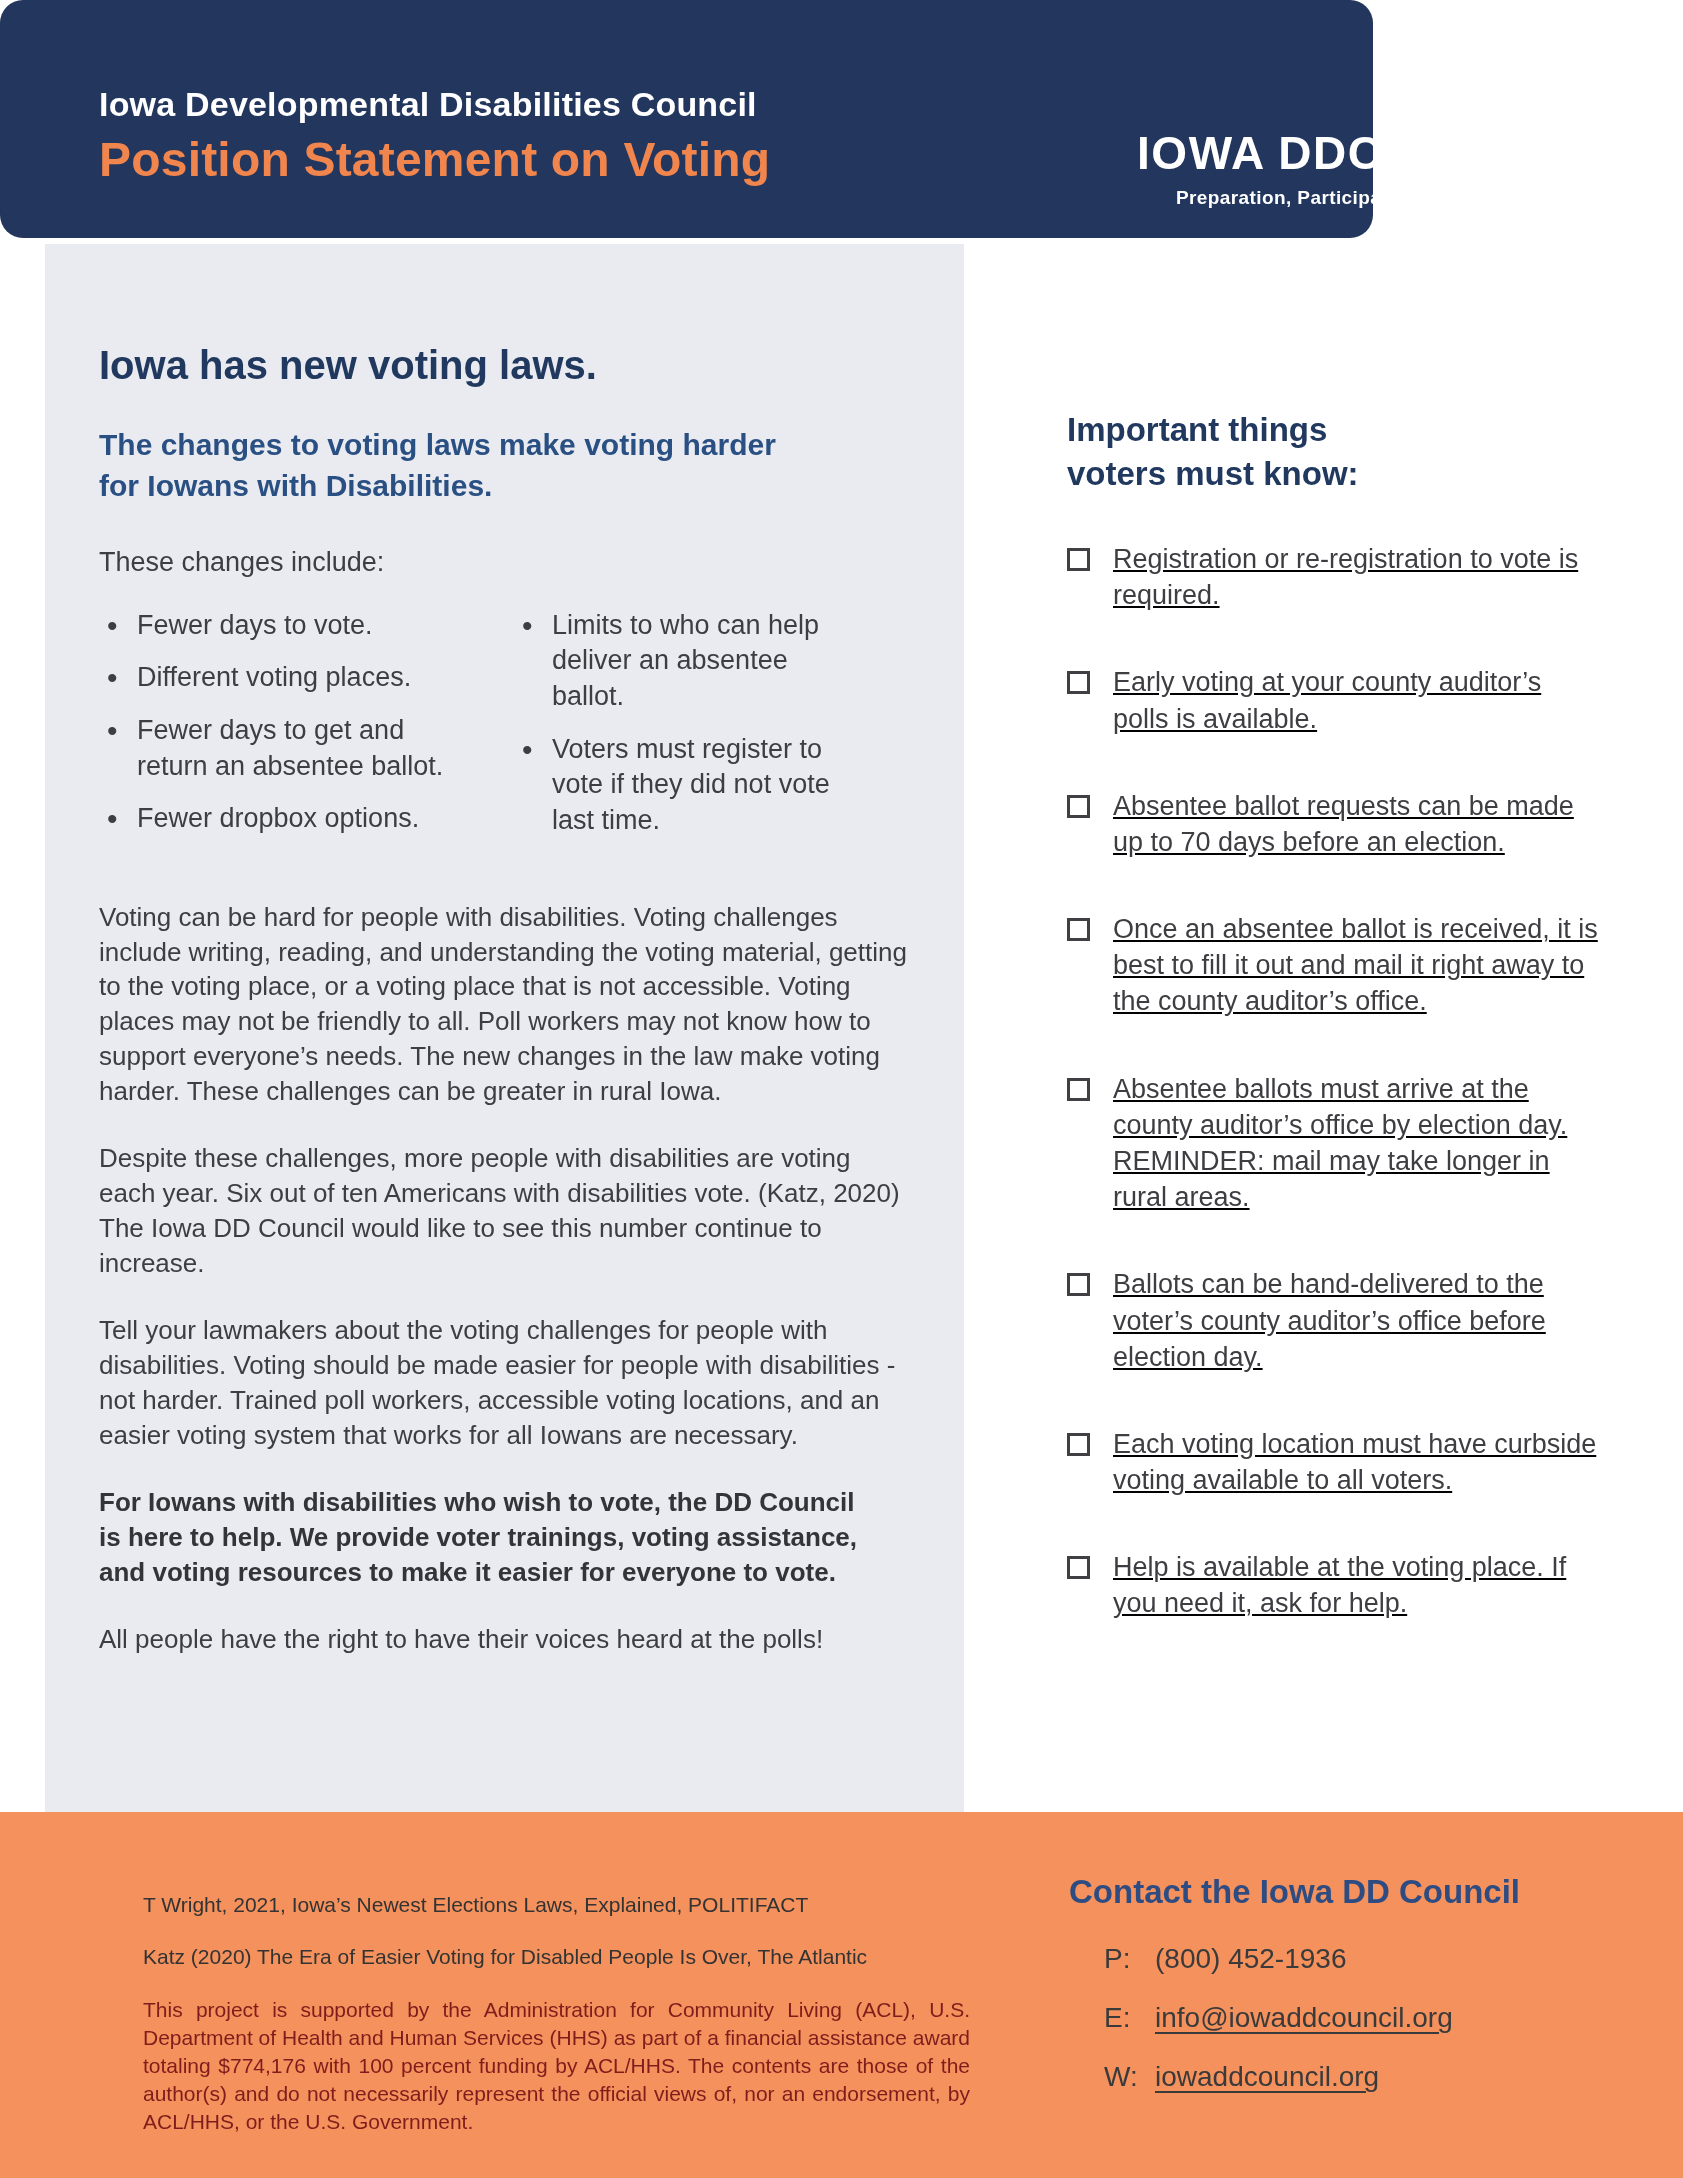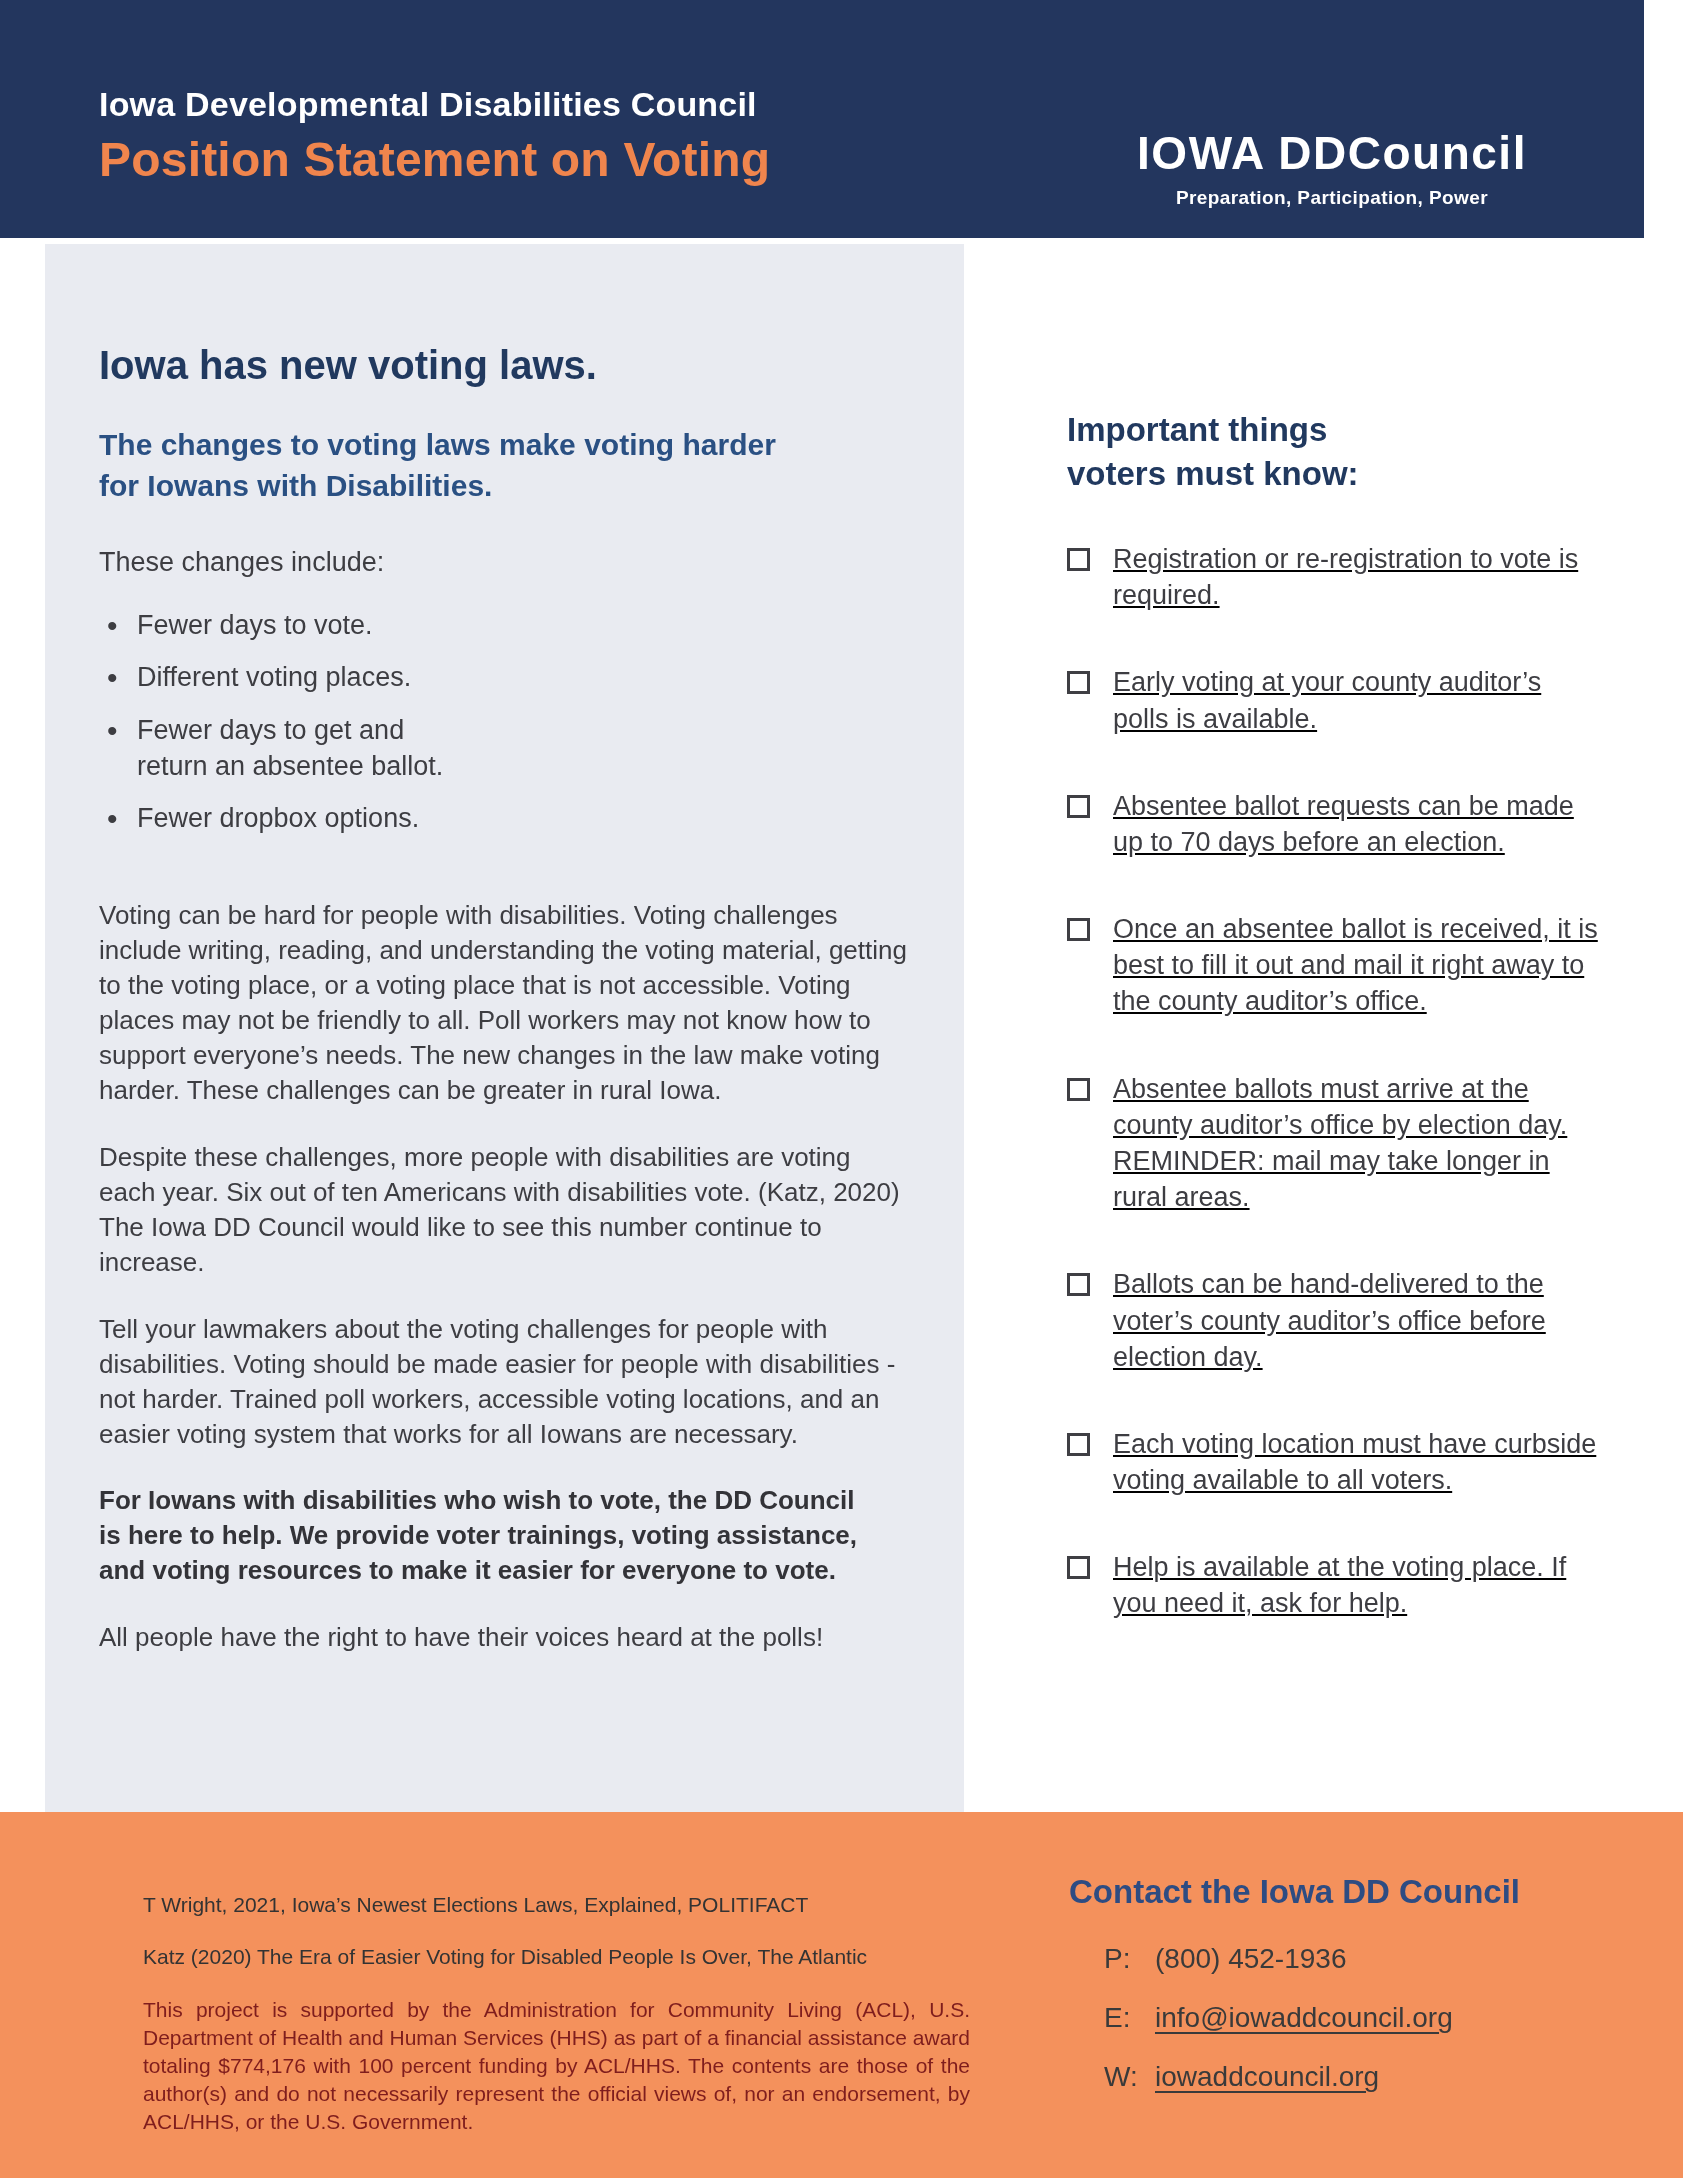--- a/index.html
+++ b/index.html
@@ -1,21 +1,21 @@
 <!DOCTYPE html>
 <html><head>
 <meta charset="utf-8">
 <style>
   * { margin:0; padding:0; box-sizing:border-box; }
   html,body { background:#ffffff; }
   body { font-family:"Liberation Sans", sans-serif; }
   .page { position:relative; width:1683px; height:2178px; background:#ffffff; overflow:hidden; }
 
   
-  .header { position:absolute; left:0; top:0; width:1644px; height:238px; background:#23365e; }
+  .header { position:absolute; left:0; top:0; width:1373px; height:238px; background:#23365e;border-radius:23px; }
   .header-text { position:absolute; left:99px; top:85px; }
   .header-org { color:#ffffff; font-size:34px; font-weight:600; letter-spacing:0.2px; }
   .header-title { color:#f0854d; font-size:48px; font-weight:700; margin-top:8px; letter-spacing:0.2px; }
   .logo { position:absolute; left:1114px; top:126px; width:436px; text-align:center; }
   .logo-name { color:#ffffff; font-size:46px; font-weight:800; letter-spacing:1.5px; }
   .logo-tagline { color:#ffffff; font-size:19px; font-weight:700; margin-top:7px; letter-spacing:0.4px; }
 
   
   .gray-panel { position:absolute; left:45px; top:244px; width:919px; height:1574px;
                 background:#e9ebf1; padding:99px 54px 0 54px; }
@@ -71,20 +71,25 @@
     <div class="sub-heading">The changes to voting laws make voting harder for Iowans with Disabilities.</div>
     <div class="changes-intro">These changes include:</div>
 
     <div class="bullets-row">
       <ul class="bullet-list left">
 
       <li>Fewer days to vote.</li>
           <li>Different voting places.</li>
           <li>Fewer days to get and return an absentee ballot.</li>
           <li>Fewer dropbox options.</li>
+        </ul>
+      <ul class="bullet-list right">
+
+      <li>Limits to who can help deliver an absentee ballot.</li>
+          <li>Voters must register to vote if they did not vote last time.</li>
         </ul>
     </div>
 
     <div>
 
     <p class="para">Voting can be hard for people with disabilities. Voting challenges include writing, reading, and understanding the voting material, getting to the voting place, or a voting place that is not accessible. Voting places may not be friendly to all. Poll workers may not know how to support everyone’s needs. The new changes in the law make voting harder. These challenges can be greater in rural Iowa.</p>
         <p class="para">Despite these challenges, more people with disabilities are voting each year. Six out of ten Americans with disabilities vote. (Katz, 2020) The Iowa DD Council would like to see this number continue to increase.</p>
         <p class="para">Tell your lawmakers about the voting challenges for people with disabilities. Voting should be made easier for people with disabilities - not harder. Trained poll workers, accessible voting locations, and an easier voting system that works for all Iowans are necessary.</p>
       </div>
 

